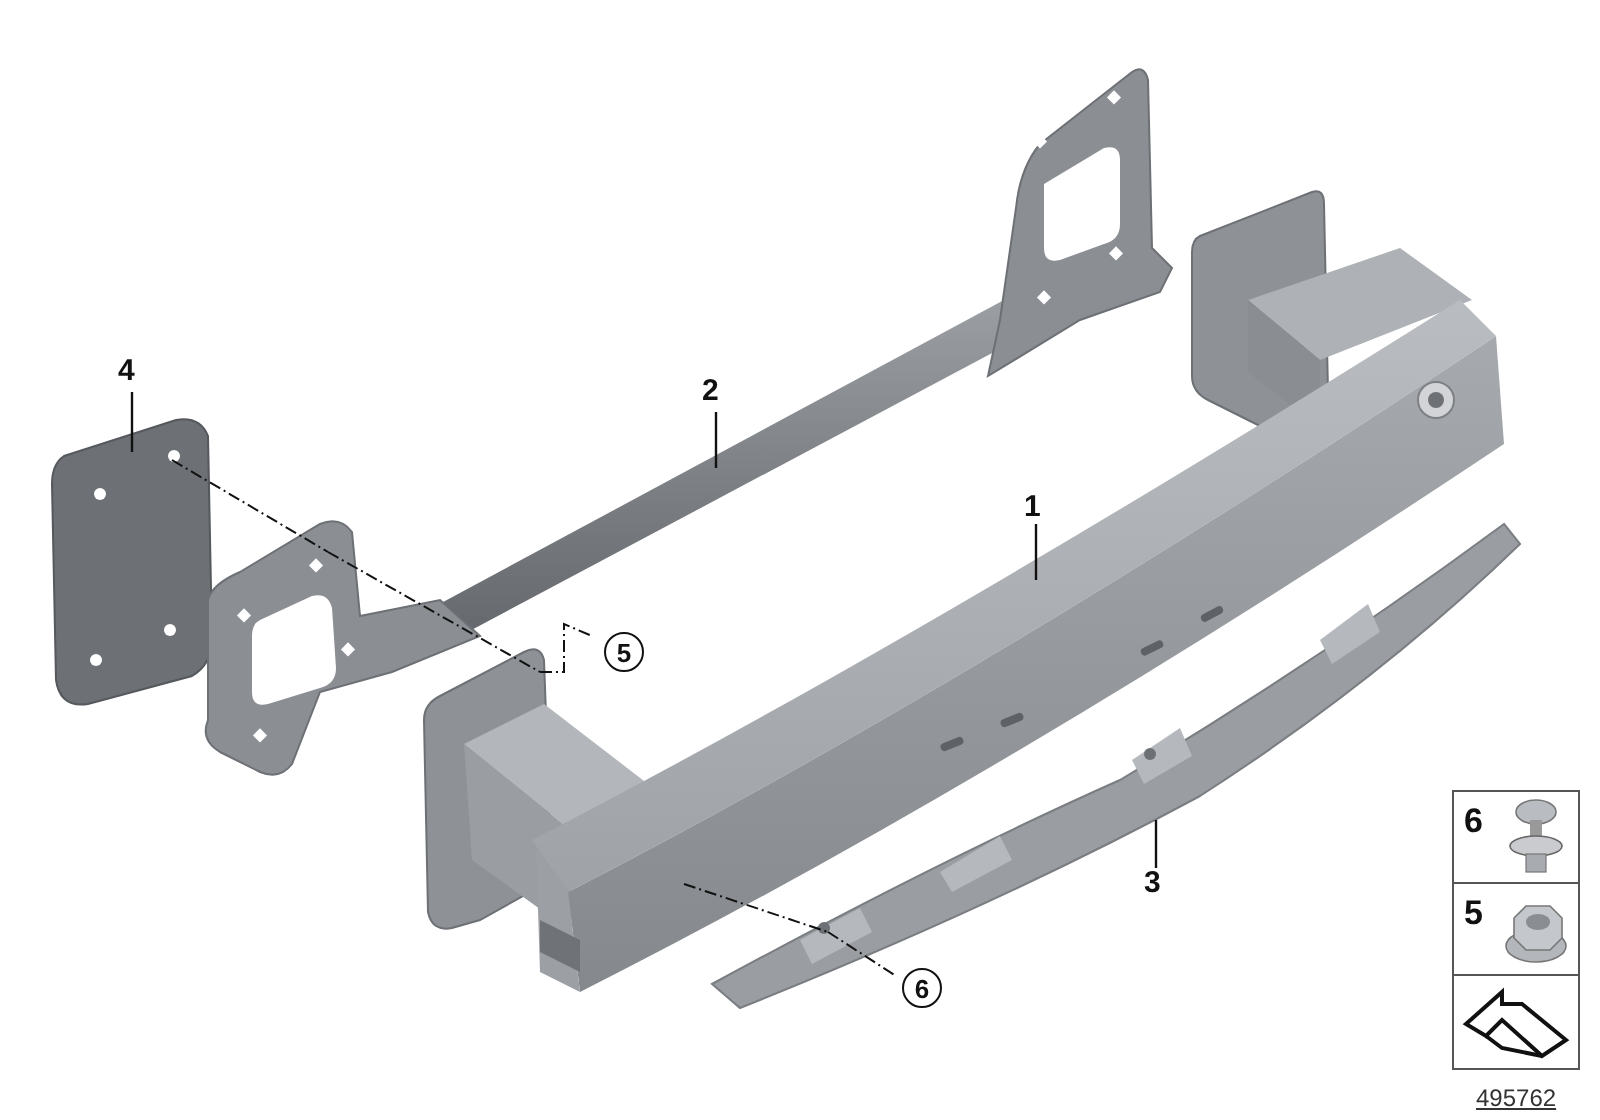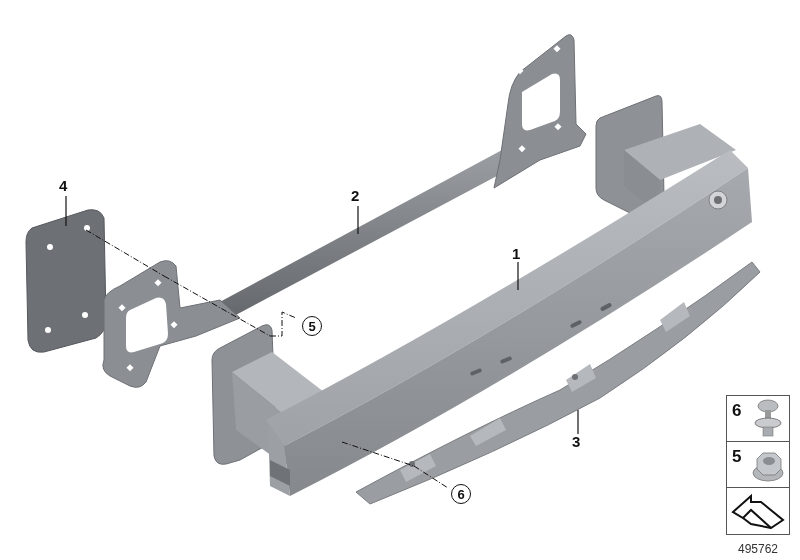--- a/index.html
+++ b/index.html
@@ -5,21 +5,21 @@
   html, body { margin: 0; padding: 0; background: #ffffff; }
   body { width: 800px; height: 560px; position: relative; overflow: hidden; font-family: "Liberation Sans", sans-serif; }
   #diagram { position: absolute; left: 0; top: 0; width: 800px; height: 560px; }
   .callout { position: absolute; font-family: "Liberation Sans", sans-serif; font-weight: bold; font-size: 15px; color: #111; line-height: 1; }
   .callout-circle { position: absolute; width: 20px; height: 20px; border: 1.6px solid #111; border-radius: 50%; font-family: "Liberation Sans", sans-serif; font-weight: bold; font-size: 13px; color: #111; display: flex; align-items: center; justify-content: center; box-sizing: border-box; background: #fff; }
   .legend { position: absolute; left: 726px; top: 395px; width: 64px; }
   .legend-cell { width: 64px; height: 46px; border: 1px solid #555; border-bottom: none; position: relative; box-sizing: border-box; background: #fff; }
   .legend-cell:last-child { border-bottom: 1px solid #555; height: 48px; }
   .legend-num { position: absolute; left: 5px; top: 5px; font-weight: bold; font-size: 17px; color: #111; }
   .legend-icon { position: absolute; right: 4px; top: 3px; }
-  .figure-id { position: absolute; left: 738px; top: 542px; font-size: 12px; color: #333; }
+  .figure-id { position: absolute; left: 738px; top: 542px; font-size: 12px; color: #333; text-decoration: underline; }
 </style>
 </head>
 <body>
 
 <svg id="diagram" viewBox="0 0 800 560" xmlns="http://www.w3.org/2000/svg">
   <defs>
     <linearGradient id="beamTop" x1="0" y1="0" x2="0" y2="1">
       <stop offset="0" stop-color="#b9bcc0"></stop>
       <stop offset="1" stop-color="#9fa2a6"></stop>
     </linearGradient>

